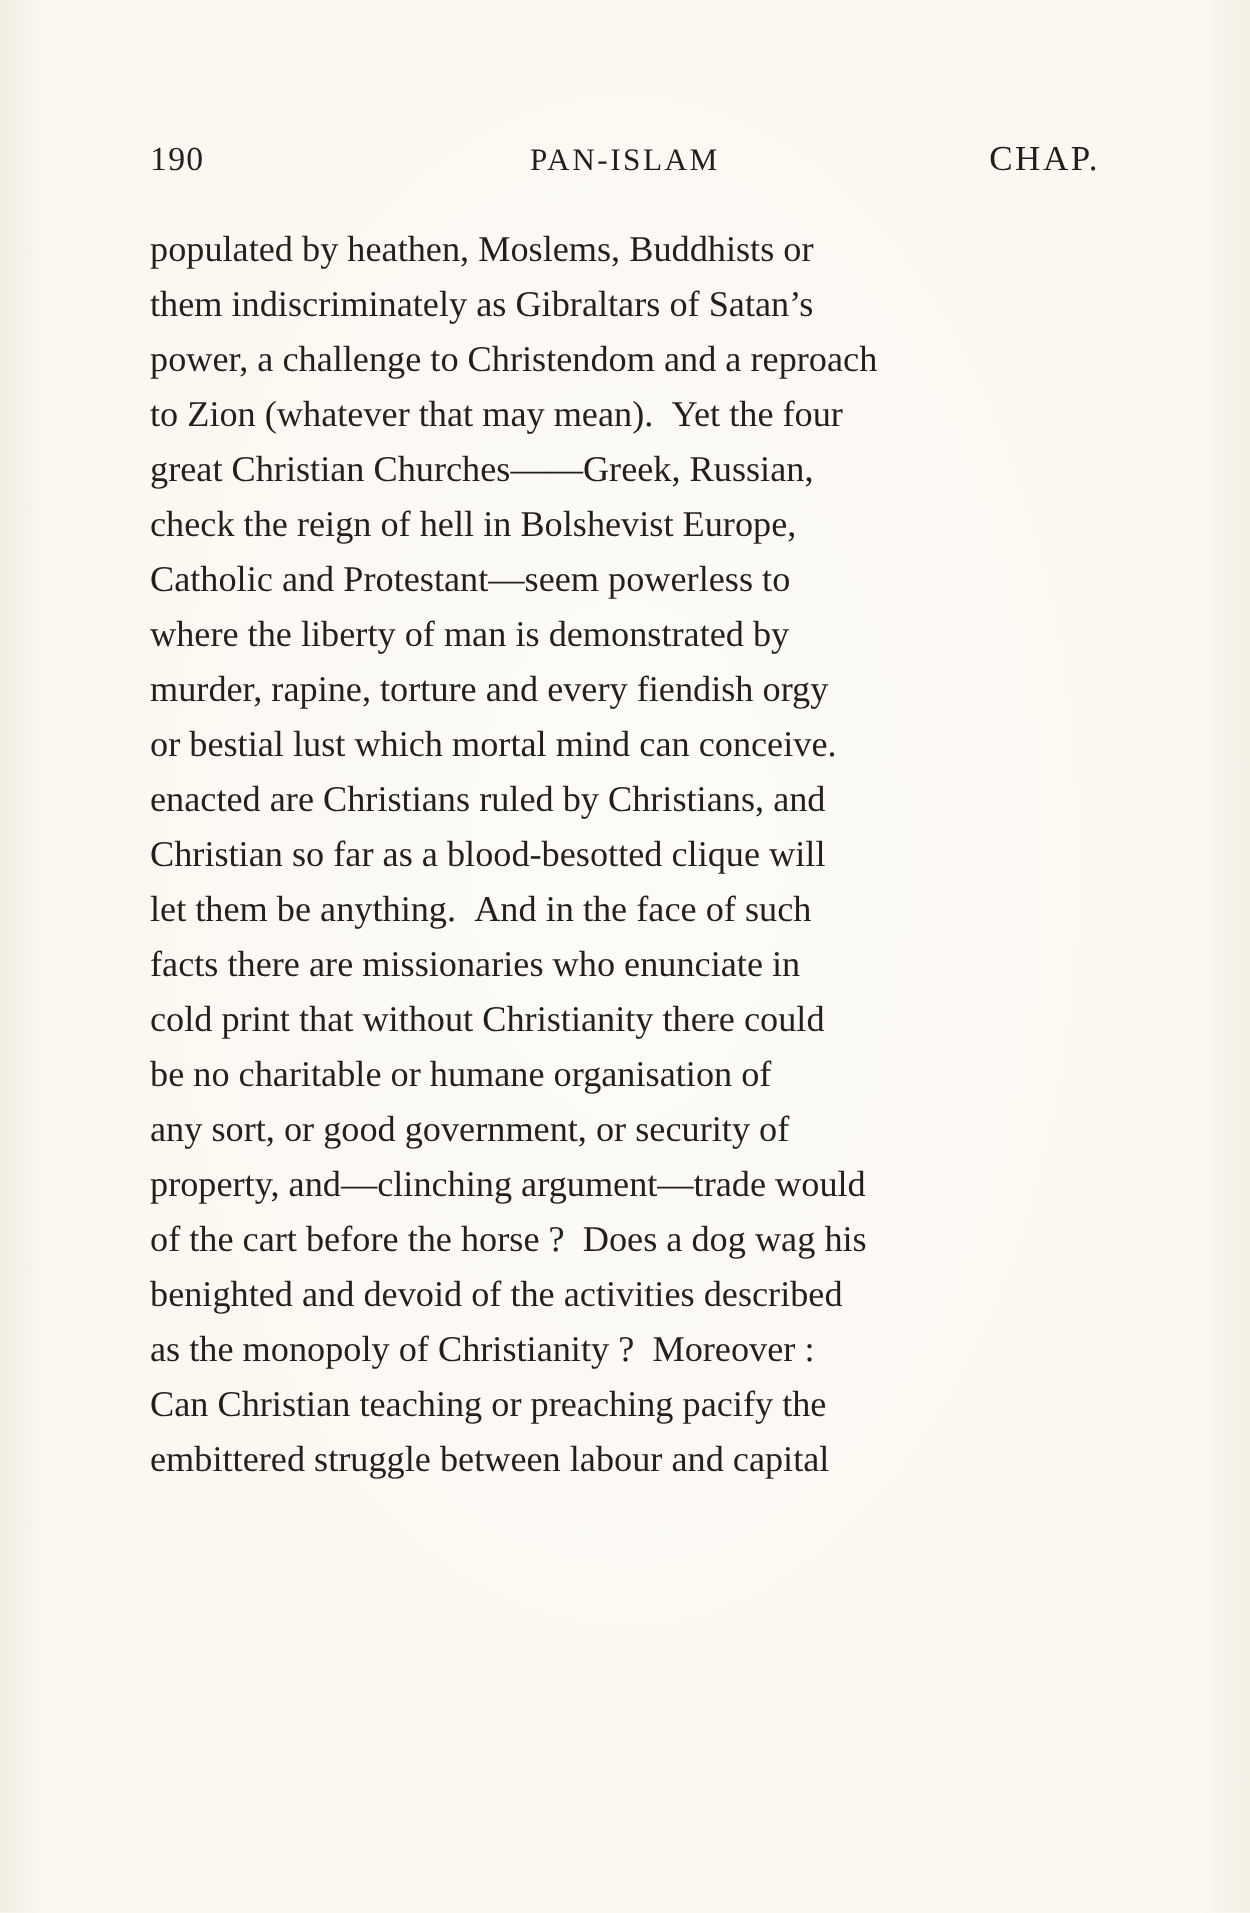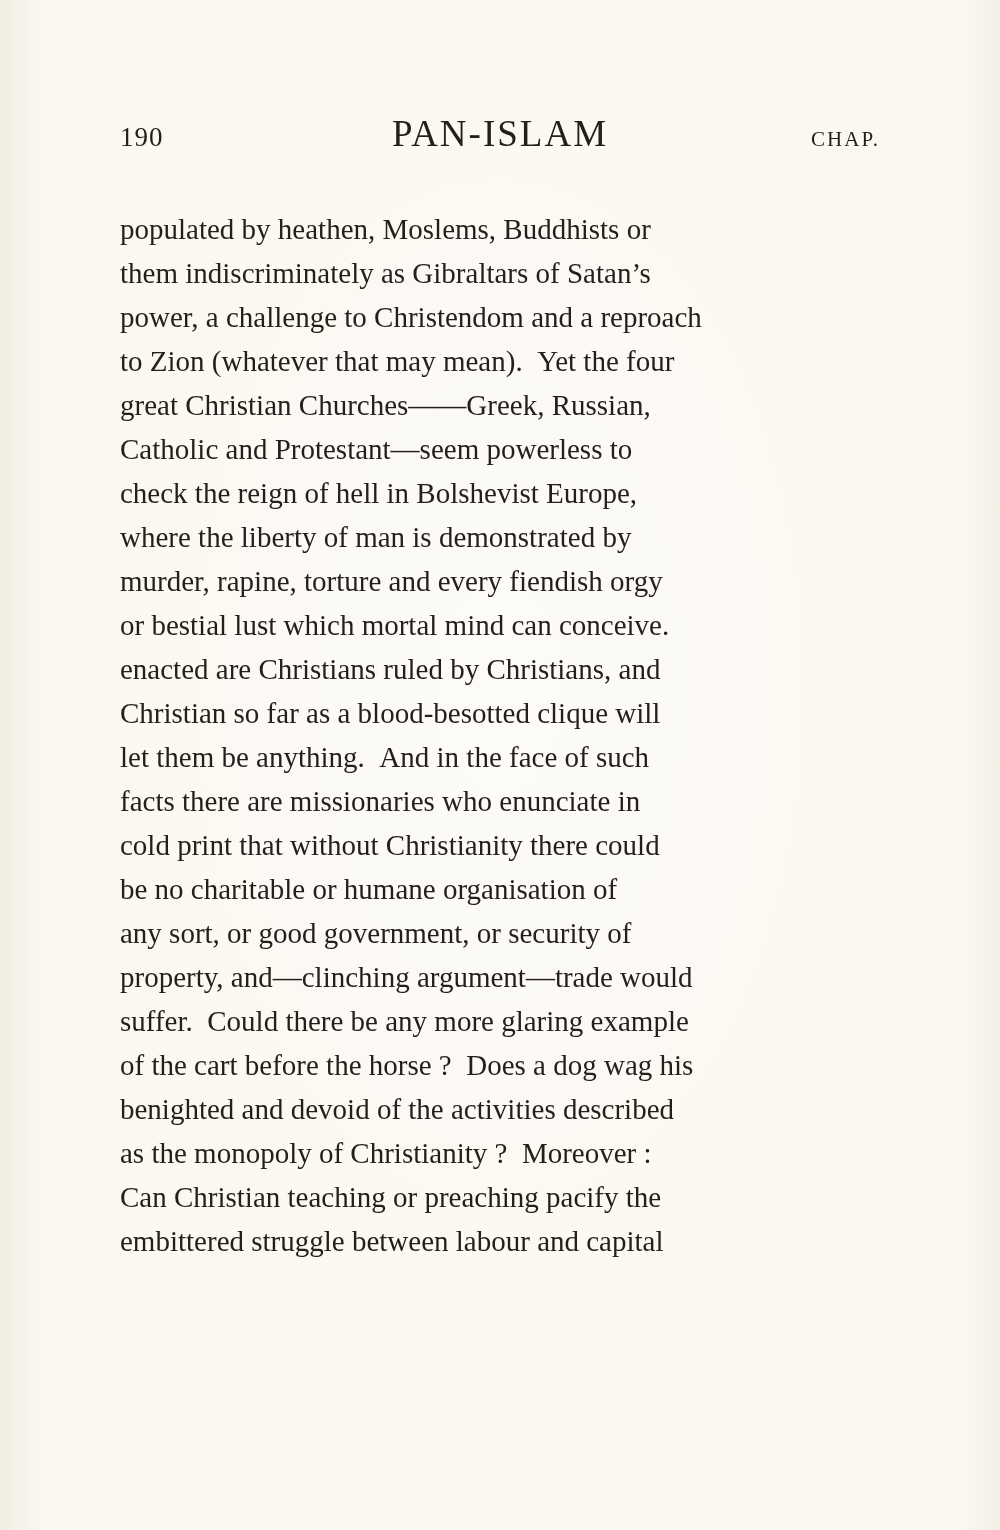--- a/index.html
+++ b/index.html
@@ -20,34 +20,34 @@
   .page {
     box-sizing: border-box;
     width: 1000px;
     height: 1530px;
     padding: 112px 120px 0 120px;
   }
   .running-head {
     display: grid;
     grid-template-columns: 1fr auto 1fr;
     align-items: baseline;
-    margin-bottom: 52px;
+    margin-bottom: 34px;
   }
   .folio {
     font-size: 27px;
     letter-spacing: 1px;
     justify-self: start;
   }
   .head-title {
-    font-size: 37px;
+    font-size: 25px;
     letter-spacing: 2px;
     justify-self: center;
   }
   .chap-label {
-    font-size: 21px;
+    font-size: 28px;
     letter-spacing: 2px;
     justify-self: end;
   }
   .body-text {
     margin-top: 24px;
   }
   .line {
     font-size: 29px;
     line-height: 44px;
     height: 44px;
@@ -73,34 +73,33 @@
     <span class="head-title">PAN-ISLAM</span>
     <span class="chap-label">CHAP.</span>
   </div>
 
   <div class="body-text">
       <div class="line">populated by heathen, Moslems, Buddhists or</div>
       <div class="line">them indiscriminately as Gibraltars of Satan’s</div>
       <div class="line">power, a challenge to Christendom and a reproach</div>
       <div class="line">to Zion (whatever that may mean). Yet the four</div>
       <div class="line">great Christian Churches——Greek, Russian,</div>
+      <div class="line">check the reign of hell in Bolshevist Europe,</div>
       <div class="line">Catholic and Protestant—seem powerless to</div>
-      <div class="line">check the reign of hell in Bolshevist Europe,</div>
       <div class="line">where the liberty of man is demonstrated by</div>
       <div class="line">murder, rapine, torture and every fiendish orgy</div>
       <div class="line">or bestial lust which mortal mind can conceive.</div>
       <div class="line">enacted are Christians ruled by Christians, and</div>
       <div class="line">Christian so far as a blood-besotted clique will</div>
       <div class="line">let them be anything. And in the face of such</div>
       <div class="line">facts there are missionaries who enunciate in</div>
       <div class="line">cold print that without Christianity there could</div>
       <div class="line">be no charitable or humane organisation of</div>
       <div class="line">any sort, or good government, or security of</div>
       <div class="line">property, and—clinching argument—trade would</div>
-      <div class="line">suffer. Could there be any more glaring example</div>
       <div class="line">of the cart before the horse ? Does a dog wag his</div>
       <div class="line">benighted and devoid of the activities described</div>
       <div class="line">as the monopoly of Christianity ? Moreover :</div>
       <div class="line">Can Christian teaching or preaching pacify the</div>
       <div class="line">embittered struggle between labour and capital</div>
     </div>
 
 </div>
 
 </body></html>

